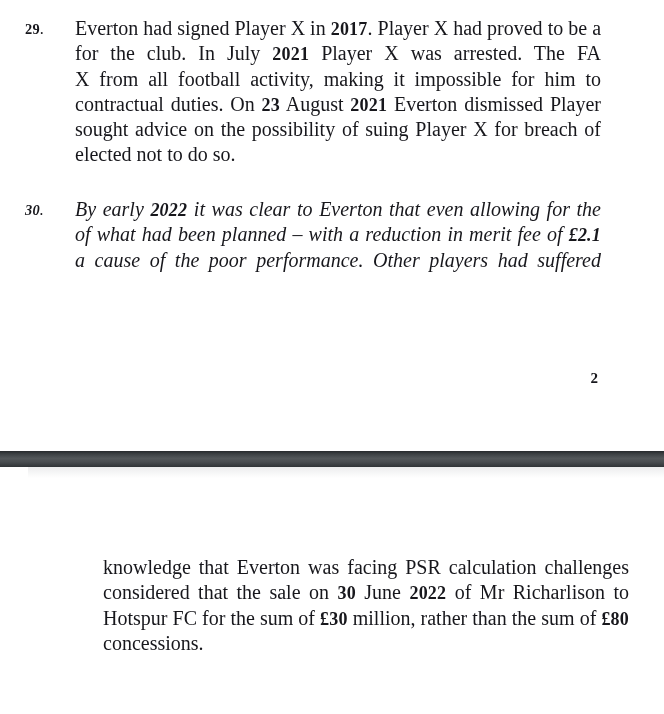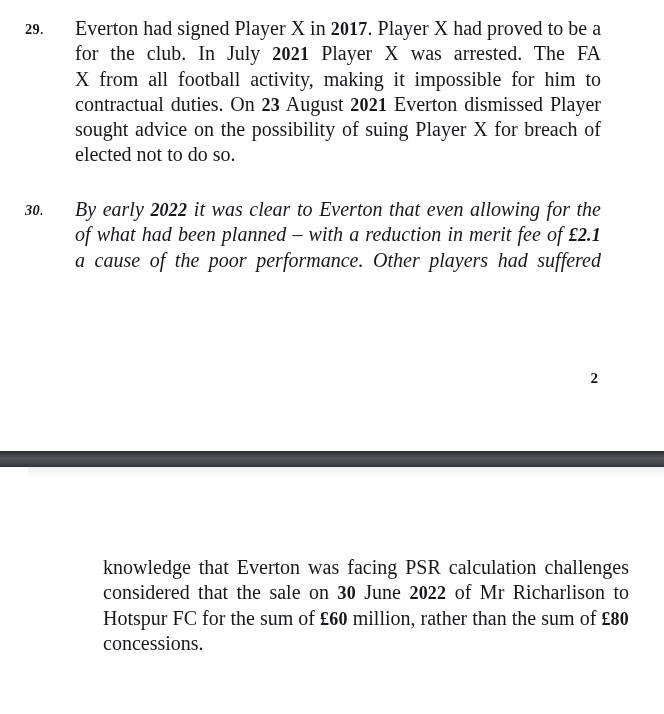--- a/index.html
+++ b/index.html
@@ -124,20 +124,20 @@
 
   <div class="separator"></div>
 
   <section class="page page-2">
     <div>
         <div class="para para-0">
           <div class="pnum"></div>
           <div class="ptext">
             <div class="line">knowledge that Everton was facing PSR calculation challenges caused</div>
             <div class="line">considered that the sale on <span class="num">30</span> June <span class="num">2022</span> of Mr Richarlison to Tottenham</div>
-            <div class="line">Hotspur FC for the sum of <span class="num">£60</span> million, rather than the sum of <span class="num">£80</span> million that</div>
+            <div class="line">Hotspur FC for the sum of <span class="num">£30</span> million, rather than the sum of <span class="num">£80</span> million that</div>
             <div class="line last">concessions.</div>
           </div>
         </div>
       </div>
   </section>
 
 </div>
 
 </body></html>

